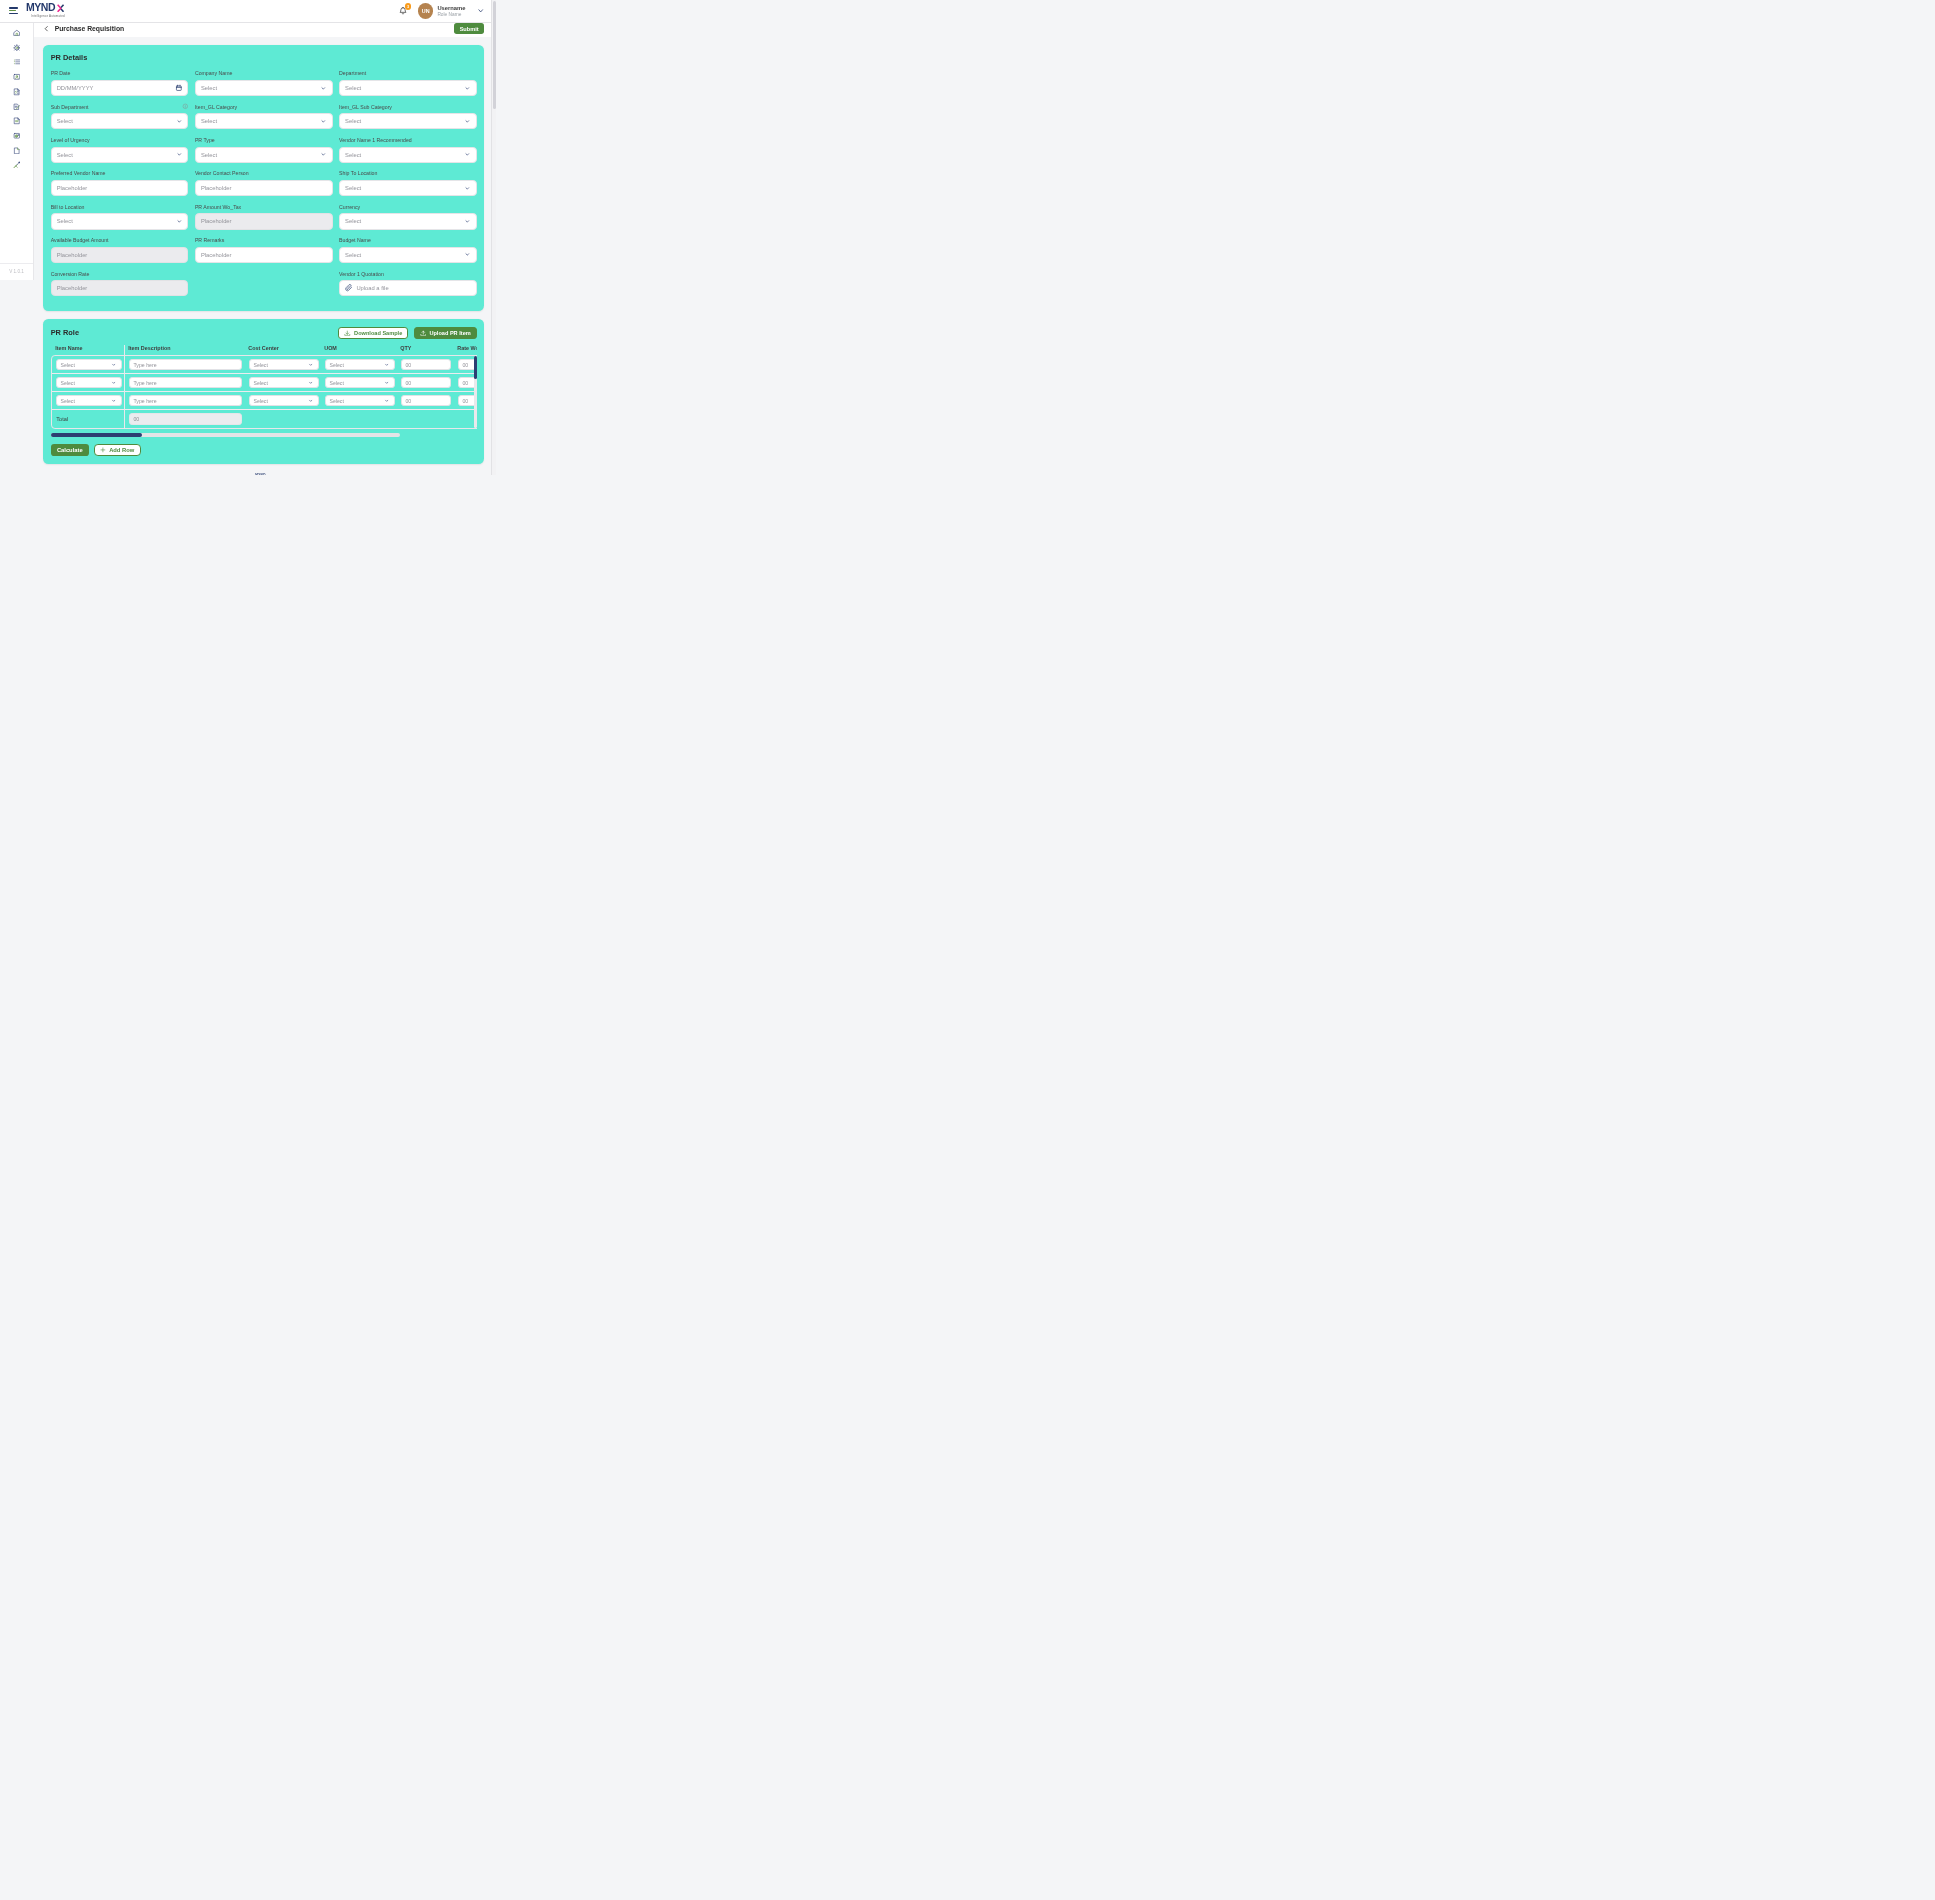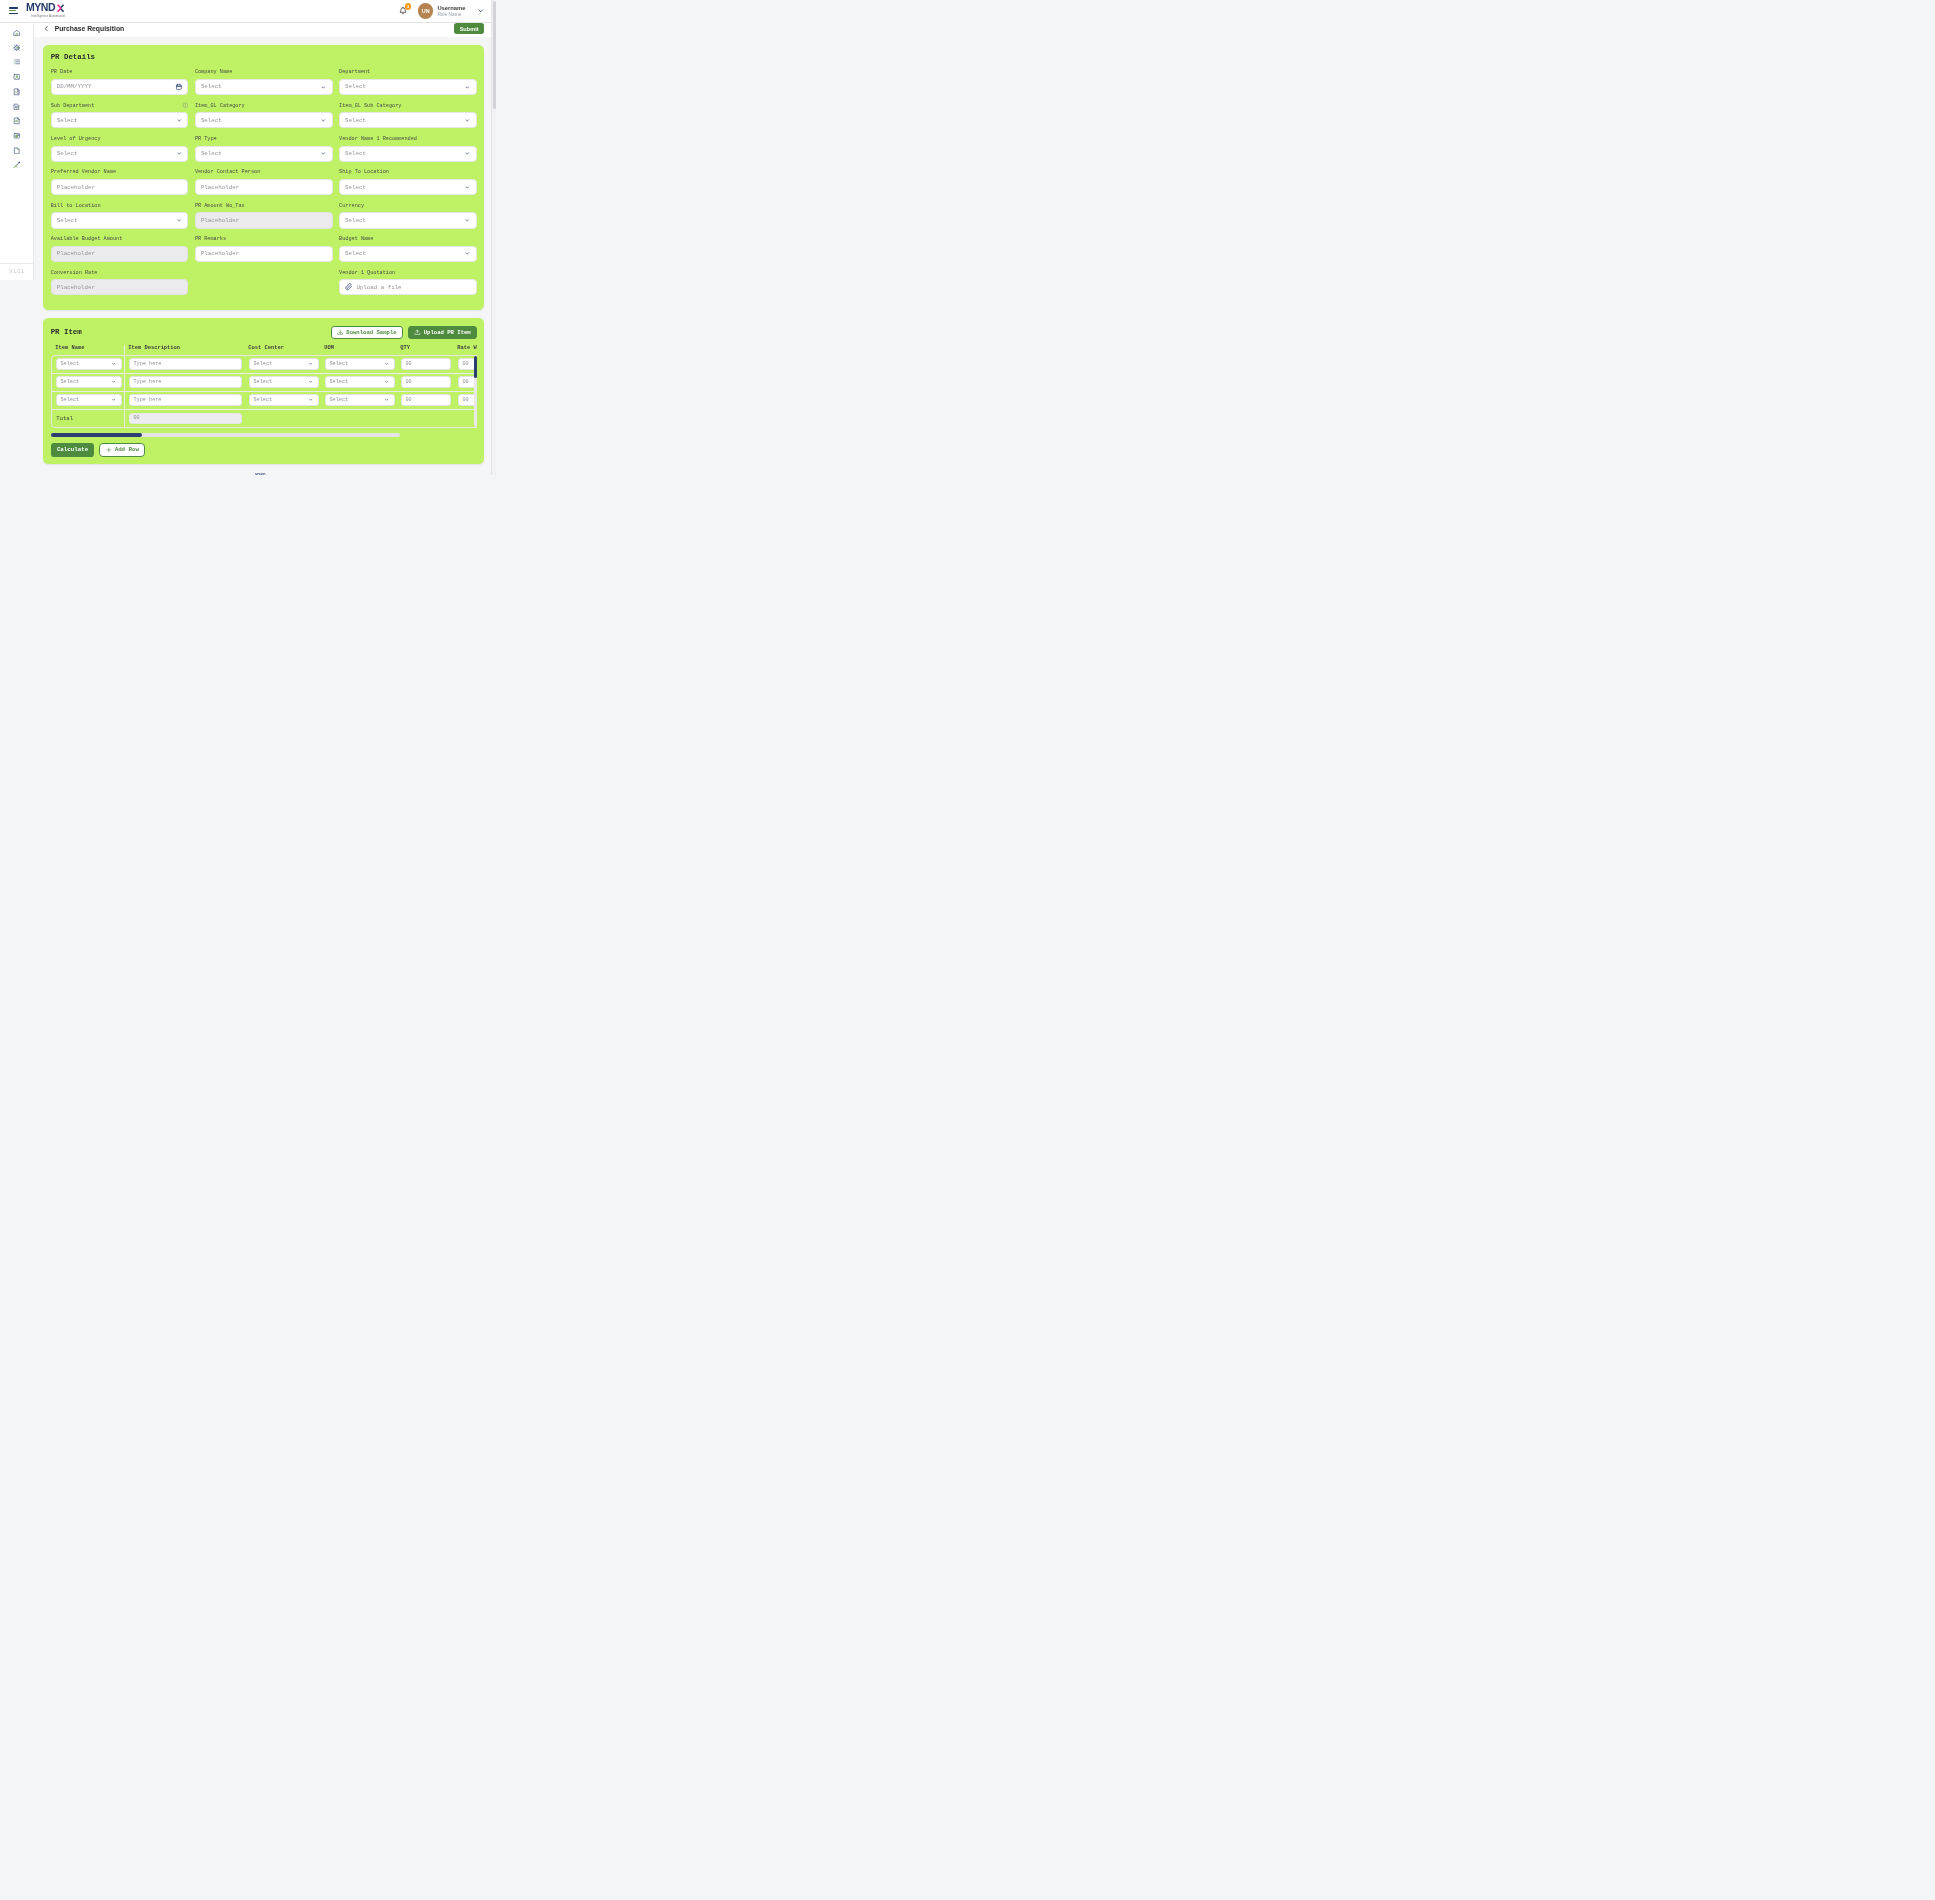--- a/index.html
+++ b/index.html
@@ -42,21 +42,21 @@
 
   
   .band { margin-left:34px; height:14.7px; background:#fff; display:flex; align-items:center; padding:0 11.6px 2.3px 9px; }
   .backbtn { width:7.4px; height:7.4px; margin-right:4.3px; cursor:pointer; }
   .backbtn polyline { fill:none; stroke:#2f2f2f; stroke-width:2.4; stroke-linecap:round; stroke-linejoin:round; }
   .ptitle { font-size:6.8px; font-weight:700; color:#2b2b2b; }
   .submit-btn { margin-left:auto; background:#4E8B3E; color:#fff; font-weight:700; font-size:5.6px; padding:2.3px 5.8px; border-radius:2.7px; border:none; cursor:pointer; font-family:inherit; }
 
   
   .main { margin-left:34px; padding:7.7px 11.6px 0 9px; }
-  .card { background:#bef264; border-radius:5.4px; box-shadow:0 0.4px 1.5px rgba(0,0,0,.07); padding:7.7px;font-family:Liberation Mono, monospace; }
+  .card { background:#5eead4; border-radius:5.4px; box-shadow:0 0.4px 1.5px rgba(0,0,0,.07); padding:7.7px; }
   .card + .card { margin-top:7.7px; }
   .card-title { font-size:7.4px; font-weight:800; color:#2b2b2b; }
 
   .fgrid { display:grid; grid-template-columns:1fr 1fr 1fr; column-gap:6.6px; margin-top:8.5px; }
   .field { margin-bottom:7.4px; }
   .lrow { display:flex; align-items:center; justify-content:space-between; margin-bottom:3.1px; height:6.6px; }
   .flabel { font-size:5.2px; color:#4a4a4a; }
   .info-icon { width:6.6px; height:6.6px; cursor:pointer; }
   .info-icon circle.o { fill:none; stroke:#8a8a8a; stroke-width:1.7; }
   .info-icon line { stroke:#8a8a8a; stroke-width:1.8; stroke-linecap:round; }
@@ -499,21 +499,21 @@
             </svg>
           <span class="ph">Upload a file</span>
         </div>
       </div>
 
     </div>
   </div>
 
   <div class="card">
     <div class="pritem-head">
-      <div class="card-title">PR Item</div>
+      <div class="card-title">PR Role</div>
       <div class="pi-btns">
         <button class="gbtn btn-outline">
           <svg viewBox="0 0 24 24">
               <path d="M3 16v3a2 2 0 0 0 2 2h14a2 2 0 0 0 2-2v-3"></path>
               <polyline points="7,11 12,16 17,11"></polyline>
               <line x1="12" y1="4" x2="12" y2="15"></line>
             </svg>
           <span>Download Sample</span>
         </button>
         <button class="gbtn btn-fill">

